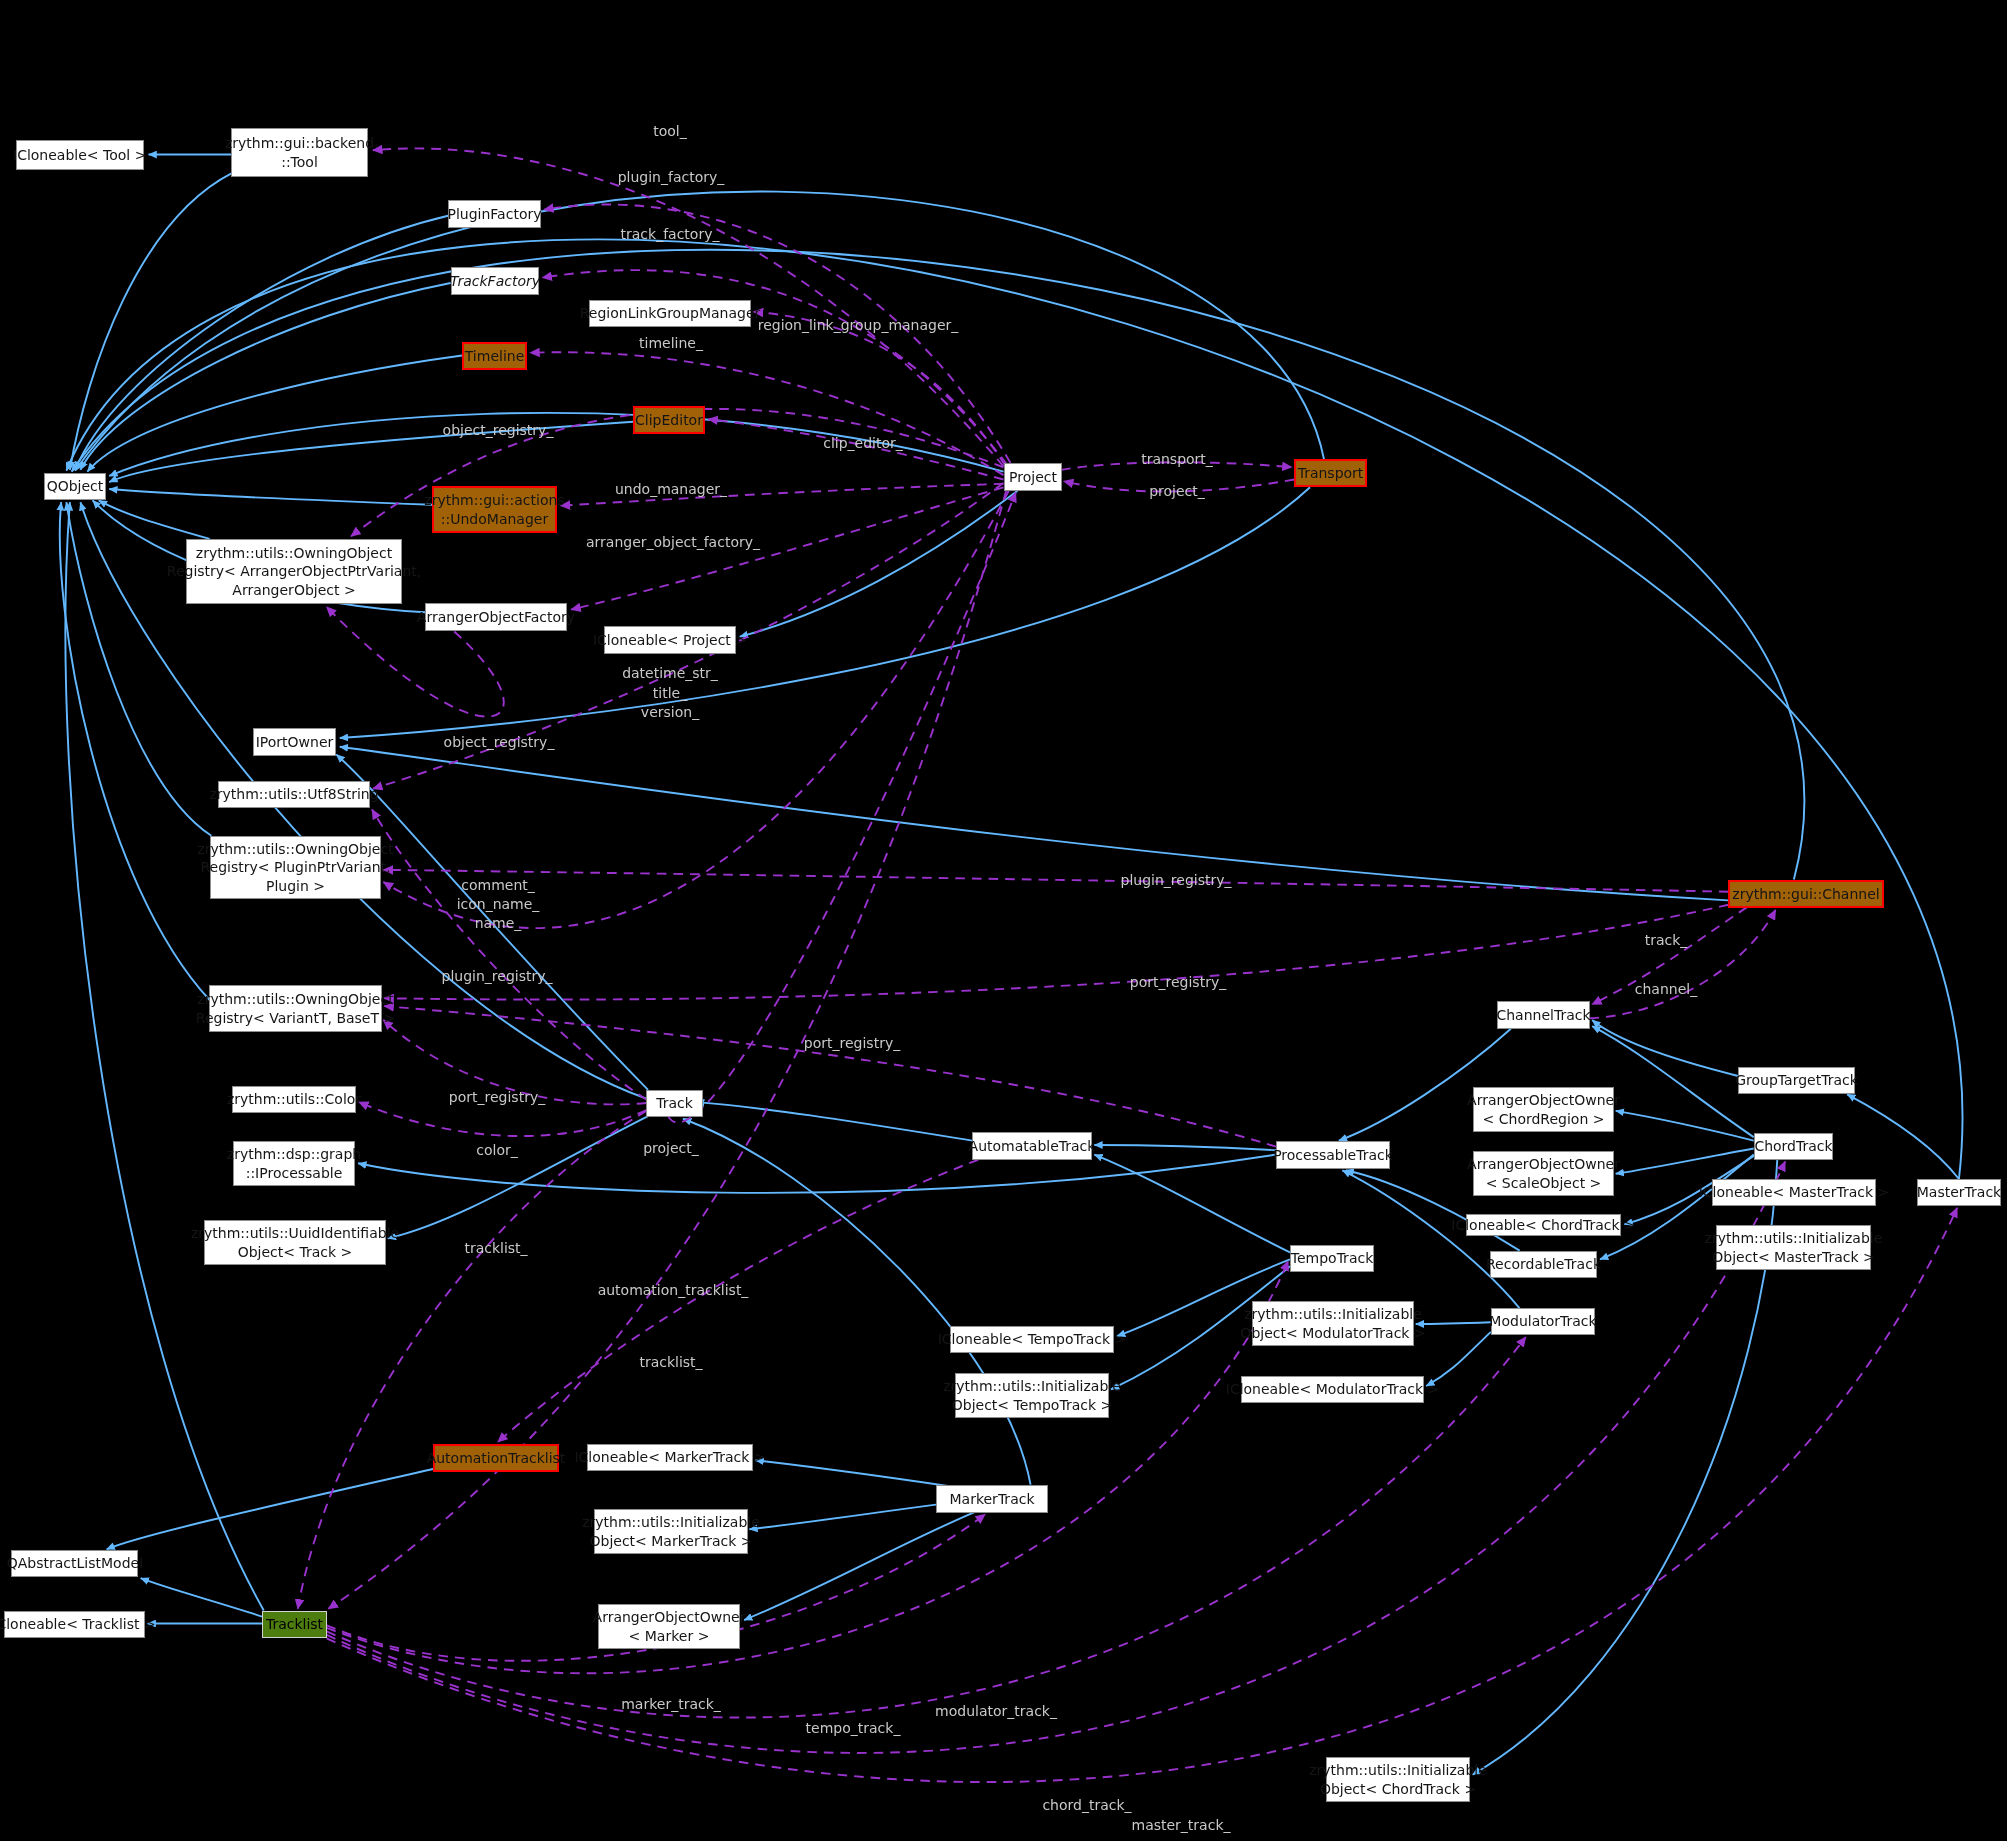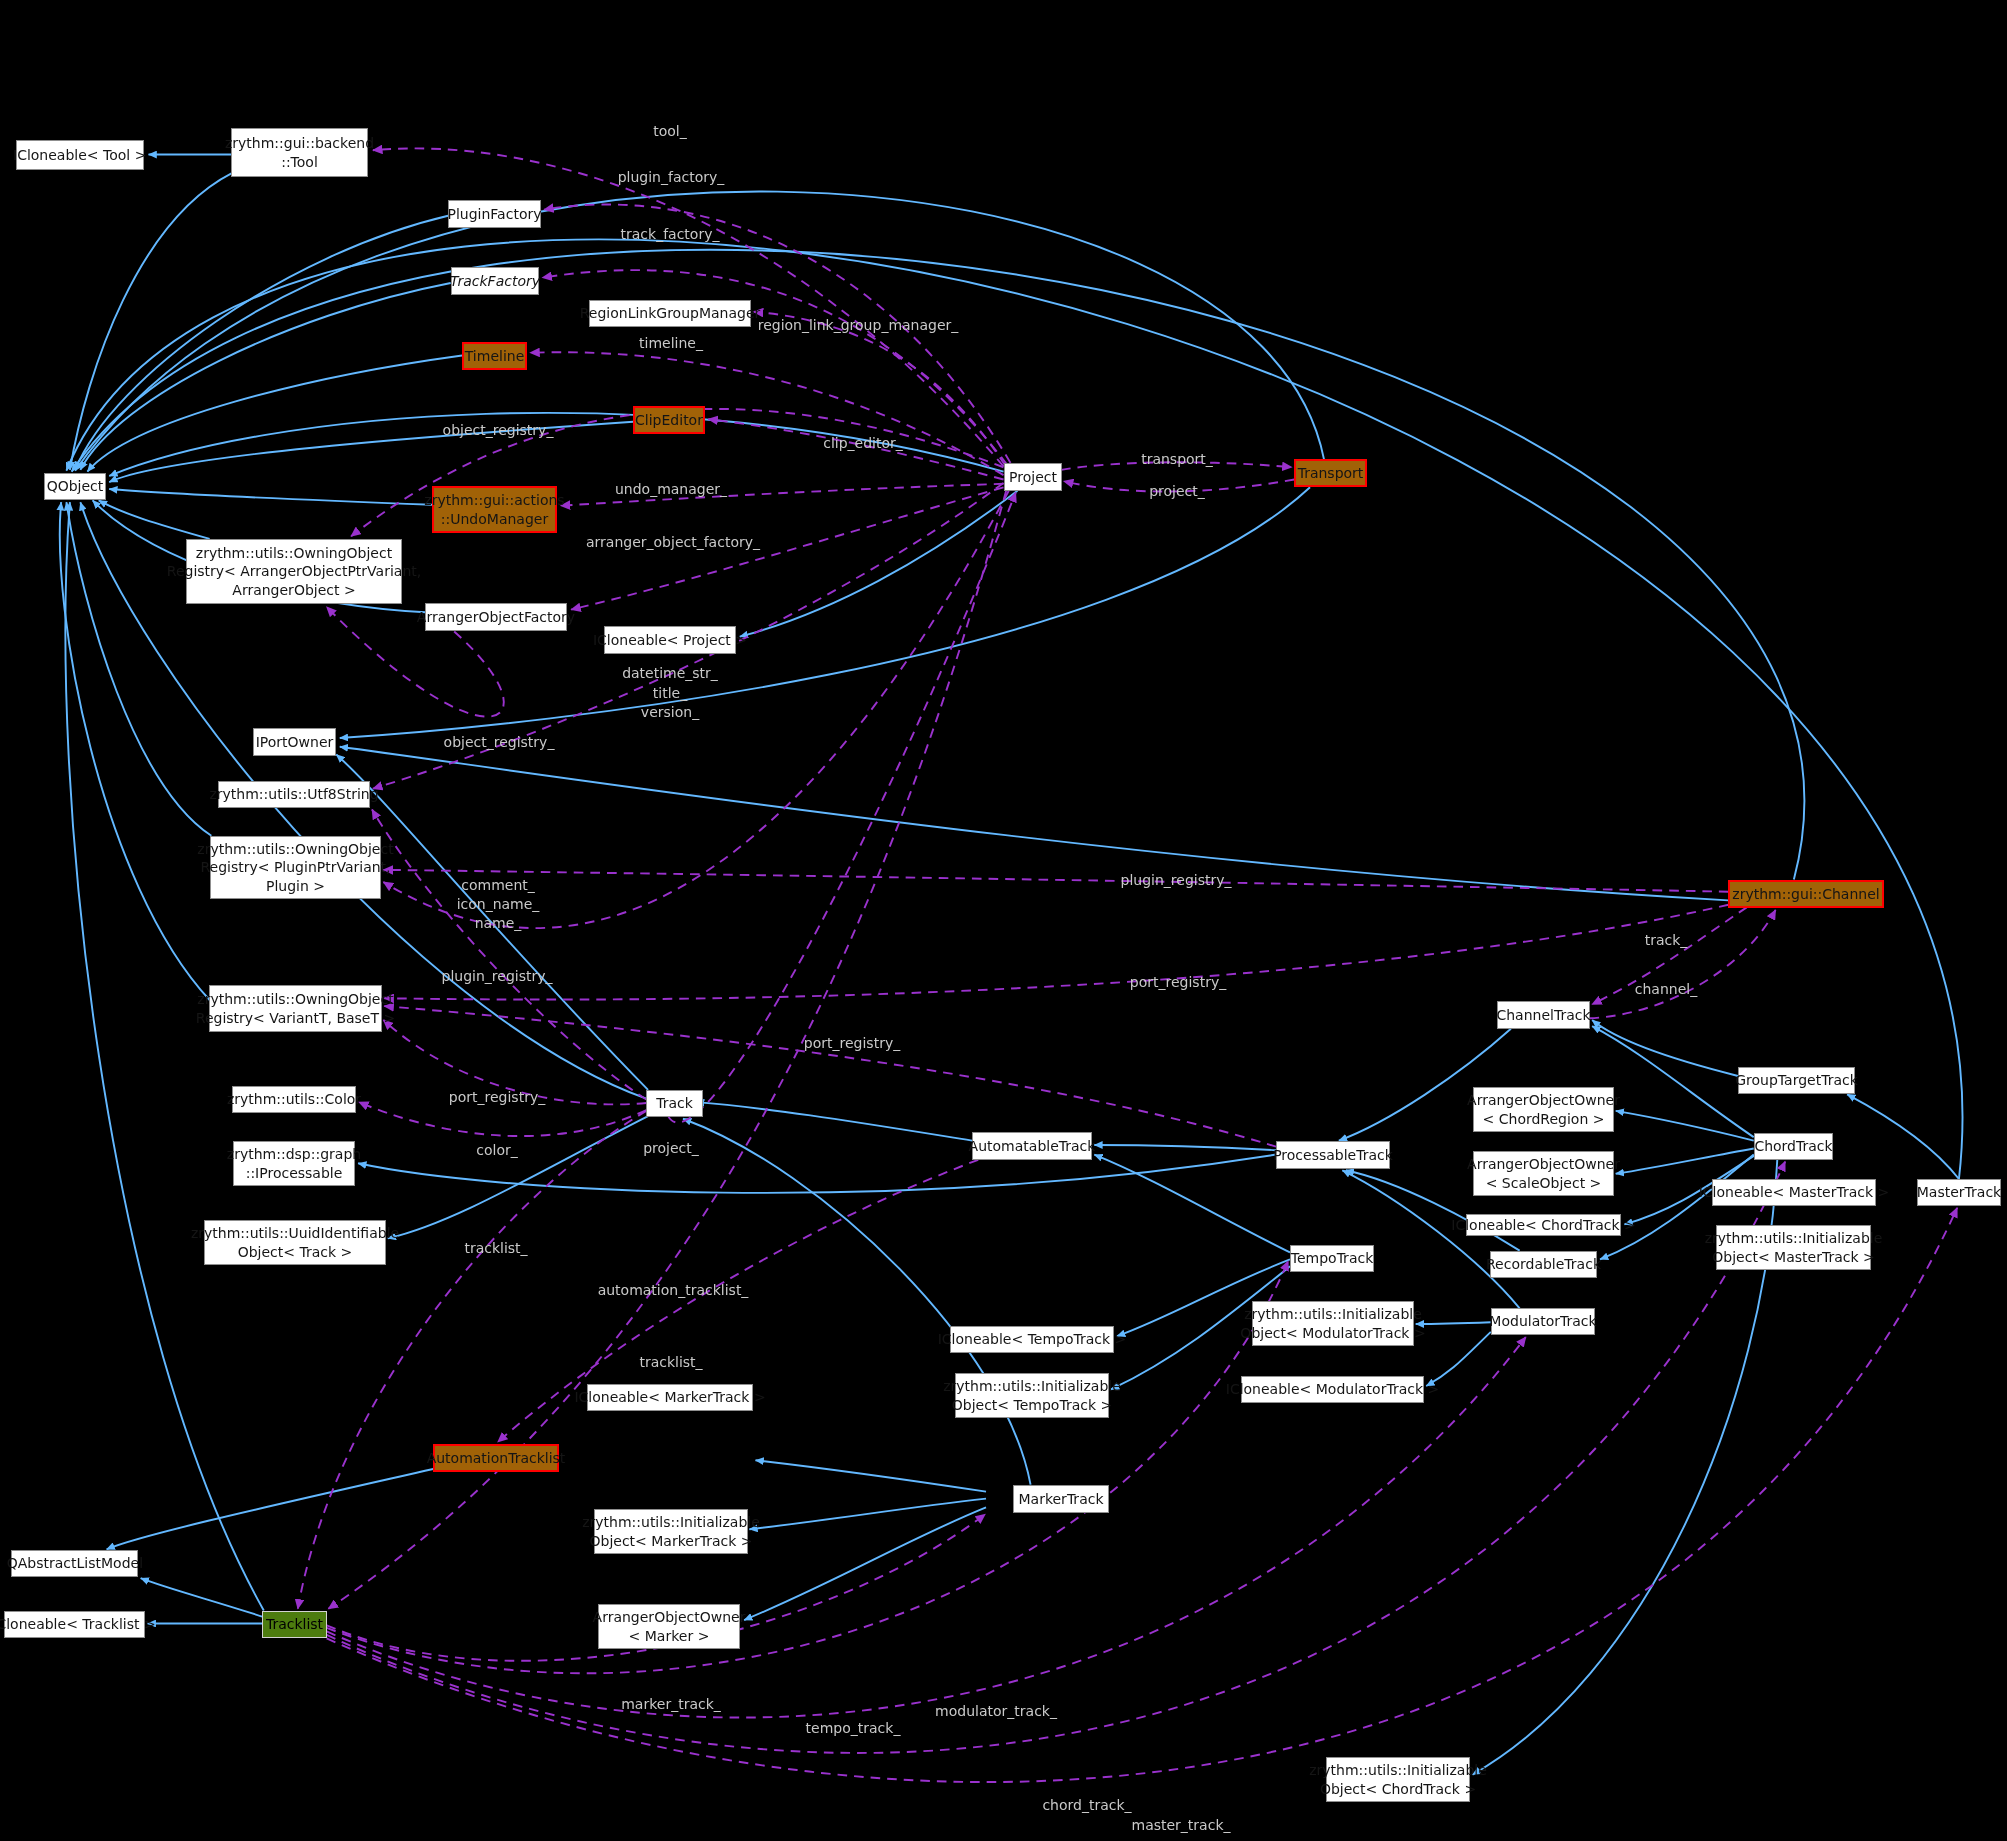--- a/index.html
+++ b/index.html
@@ -271,32 +271,32 @@
     </div>
     <div class="node" style="left: 1491px; top: 1308px; width: 104px; height: 27px;">
       <span>ModulatorTrack</span>
     </div>
     <div class="node" style="left: 1241px; top: 1376px; width: 183px; height: 27px;">
       <span>ICloneable&lt; ModulatorTrack &gt;</span>
     </div>
     <div class="node highlight" style="left: 433px; top: 1444px; width: 126px; height: 28px;">
       <span>AutomationTracklist</span>
     </div>
-    <div class="node" style="left: 587px; top: 1384px; width: 166px; height: 27px;">
+    <div class="node" style="left: 587px; top: 1444px; width: 166px; height: 27px;">
       <span>ICloneable&lt; MarkerTrack &gt;</span>
     </div>
     <div class="node" style="left: 594px; top: 1509px; width: 154px; height: 45px;">
       <span>zrythm::utils::Initializable</span>
       <span>Object&lt; MarkerTrack &gt;</span>
     </div>
     <div class="node" style="left: 598px; top: 1604px; width: 142px; height: 45px;">
       <span>ArrangerObjectOwner</span>
       <span>&lt; Marker &gt;</span>
     </div>
-    <div class="node" style="left: 1013px; top: 1485px; width: 96px; height: 28px;">
+    <div class="node" style="left: 936px; top: 1485px; width: 112px; height: 28px;">
       <span>MarkerTrack</span>
     </div>
     <div class="node" style="left: 11.4px; top: 1550px; width: 127px; height: 27px;">
       <span>QAbstractListModel</span>
     </div>
     <div class="node" style="left: 3.5px; top: 1611px; width: 141px; height: 27px;">
       <span>ICloneable&lt; Tracklist &gt;</span>
     </div>
     <div class="node selected" style="left: 262px; top: 1611px; width: 65px; height: 27px;">
       <span>Tracklist</span>

